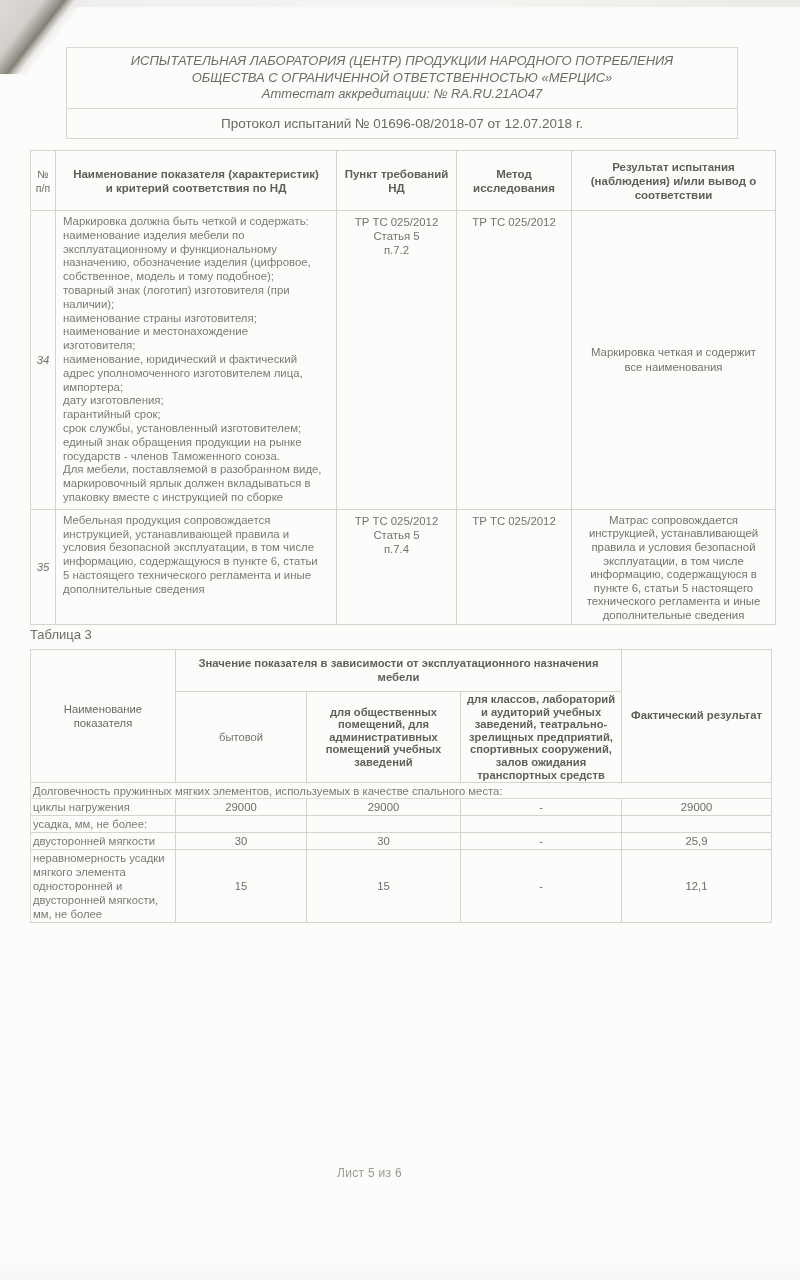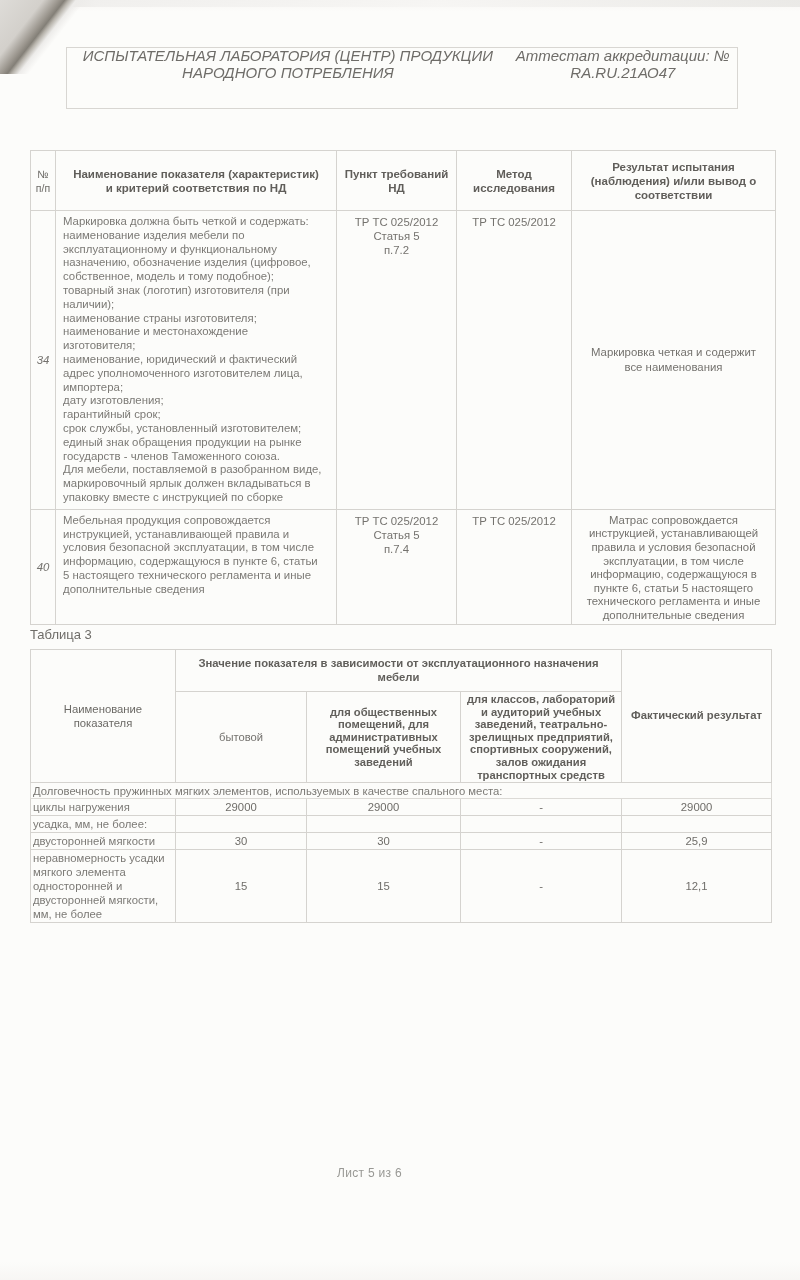--- a/index.html
+++ b/index.html
@@ -29,23 +29,23 @@
   }
 
   .box {
     position: absolute; left: 66px; width: 672px;
     border: 1px solid #d8d6d2;
     box-sizing: border-box;
     text-align: center;
   }
   .title-box {
     top: 47px; height: 62px;
-    display: flex; flex-direction: row; justify-content: center;
+    display: flex; flex-direction: column; justify-content: center;
     font-style: italic; color: #6e6c68;
-    font-size: 15px; line-height: 16.5px;
+    font-size: 13px; line-height: 16.5px;
   }
   .protocol-box {
     top: 108px; height: 31px;
     display: flex; align-items: center; justify-content: center;
     font-size: 13.5px; color: #6b6965;
   }
 
   table { border-collapse: collapse; table-layout: fixed; }
   .pre { white-space: pre-line; }
 
@@ -97,23 +97,27 @@
 </head>
 <body>
 
 <div class="page">
 
   <div class="scan-top"></div>
   <div class="corner-fold"></div>
 
   <div class="box title-box">
     <div>ИСПЫТАТЕЛЬНАЯ ЛАБОРАТОРИЯ (ЦЕНТР) ПРОДУКЦИИ НАРОДНОГО ПОТРЕБЛЕНИЯ</div>
+    <div>ОБЩЕСТВА С ОГРАНИЧЕННОЙ ОТВЕТСТВЕННОСТЬЮ «МЕРЦИС»</div>
     <div>Аттестат аккредитации: № RA.RU.21АО47</div>
   </div>
 
+  <div class="box protocol-box">
+    <span>Протокол испытаний № 01696-08/2018-07 от 12.07.2018 г.</span>
+  </div>
 
   <table class="t1">
     <colgroup>
       <col style="width:25px">
         <col style="width:281px">
         <col style="width:120px">
       <col style="width:115px">
         <col style="width:204px">
     </colgroup>
     <thead>
@@ -156,21 +160,21 @@
 маркировочный ярлык должен вкладываться в
 упаковку вместе с инструкцией по сборке</td>
         <td class="cell-center-top pre">ТР ТС 025/2012
 Статья 5
 п.7.2</td>
         <td class="cell-center-top pre">ТР ТС 025/2012</td>
         <td class="result-mid pre">Маркировка четкая и содержит
 все наименования</td>
       </tr>
       <tr class="row35">
-        <td class="num">40</td>
+        <td class="num">35</td>
         <td class="name pre">Мебельная продукция сопровождается
 инструкцией, устанавливающей правила и
 условия безопасной эксплуатации, в том числе
 информацию, содержащуюся в пункте 6, статьи
 5 настоящего технического регламента и иные
 дополнительные сведения</td>
         <td class="cell-center-top pre">ТР ТС 025/2012
 Статья 5
 п.7.4</td>
         <td class="cell-center-top pre">ТР ТС 025/2012</td>

